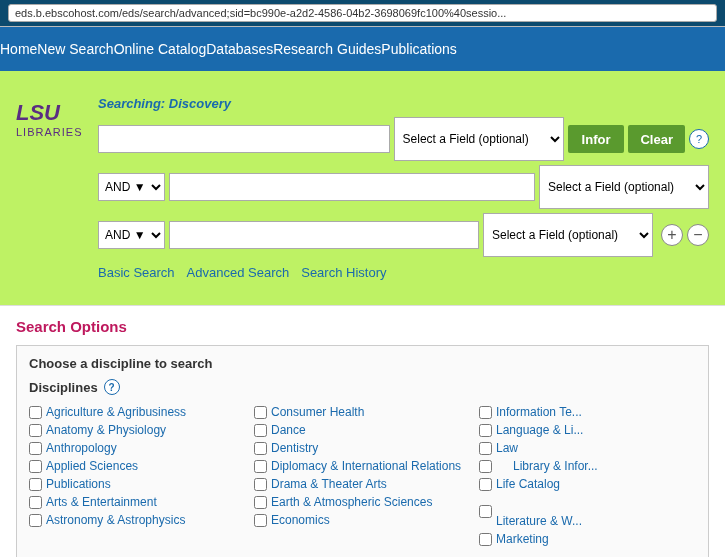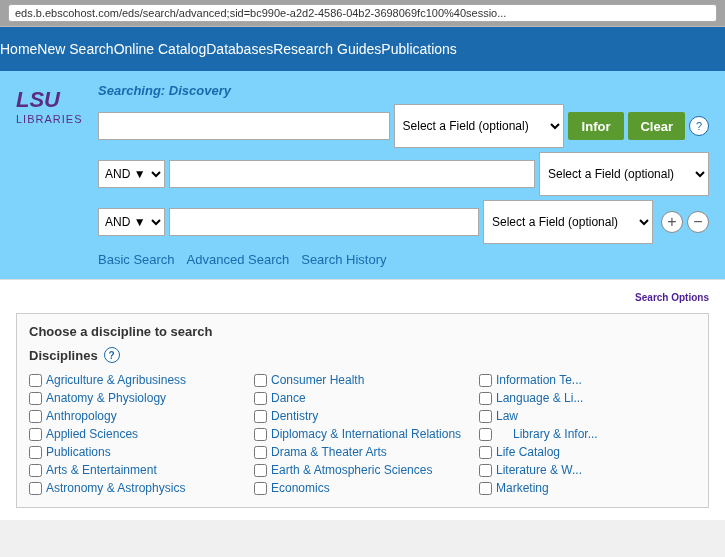--- a/index.html
+++ b/index.html
@@ -1,20 +1,20 @@
 <!DOCTYPE html>
 <html><head>
   <meta charset="utf-8">
   <style>
     * { box-sizing: border-box; margin: 0; padding: 0; }
     body { font-family: Arial, sans-serif; font-size: 13px; background: #f0f0f0; width: 725px; overflow-x: hidden; }
 
     
     .browser-bar {
-      background: #a3a3a3;
+      background: #0c4a6e;
       padding: 4px 8px;
       font-size: 11px;
       color: #333;
       border-bottom: 1px solid #bbb;
       display: flex;
       align-items: center;
     }
     .browser-url {
       flex: 1;
       background: white;
@@ -40,22 +40,22 @@
       padding: 0 0;
       display: flex;
       align-items: center;
       font-size: 14px;
       cursor: pointer;
       white-space: nowrap;
     }
 
     
     .main-content {
-      background: #7dd3fc;
-      padding: 12px 16px;
+      background: #bef264;
+      padding: 25px 16px;
     }
 
     
     .header-area {
       display: flex;
       align-items: flex-start;
       gap: 12px;
     }
     .logo-area {
       min-width: 70px;
@@ -186,25 +186,24 @@
       text-decoration: none;
     }
 
     
     .search-options-section {
       background: white;
       padding: 12px 16px;
       border-top: 1px solid #ddd;
     }
     .search-options-title {
-      font-size: 10px;
-      font-weight: bold;
-      color: #4c1d95;
+      font-size: 15px;
+      font-weight: bold;
+      color: #be185d;
       margin-bottom: 10px;
-      text-align: right;
     }
 
     .discipline-box {
       border: 1px solid #ccc;
       padding: 10px 12px;
       background: #fafafa;
     }
     .discipline-title {
       font-size: 13px;
       font-weight: bold;
@@ -429,21 +428,21 @@
         <div class="discipline-item">
           <input type="checkbox" style="">
           <label style="overflow:hidden;text-overflow:ellipsis;white-space:nowrap;display:block;max-width:90px;margin-left:17px;">Library &amp; Infor...</label>
         </div>
         <div class="discipline-item">
           <input type="checkbox" style="">
           <label>Life Catalog</label>
         </div>
         <div class="discipline-item">
           <input type="checkbox" style="">
-          <label style="overflow:hidden;text-overflow:ellipsis;white-space:nowrap;display:block;max-width:90px;">Literature &amp; W...</label>
+          <label style="overflow:hidden;text-overflow:ellipsis;white-space:nowrap;display:block;max-width:90px;margin-top:19px;">Literature &amp; W...</label>
         </div>
         <div class="discipline-item">
           <input type="checkbox" style="">
           <label>Marketing</label>
         </div>
       </div>
     </div>
   </div>
 </div>
 

